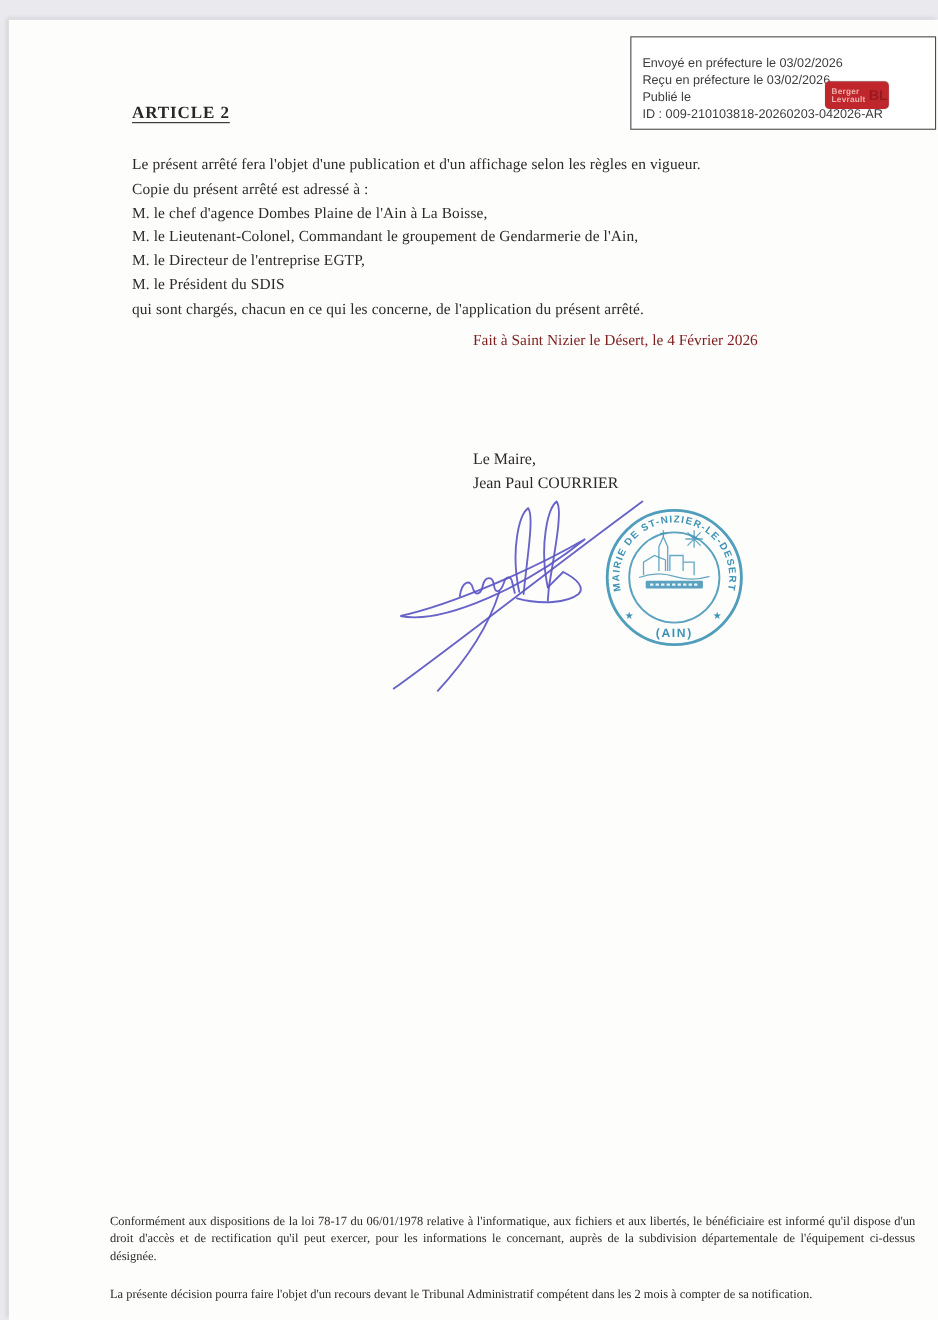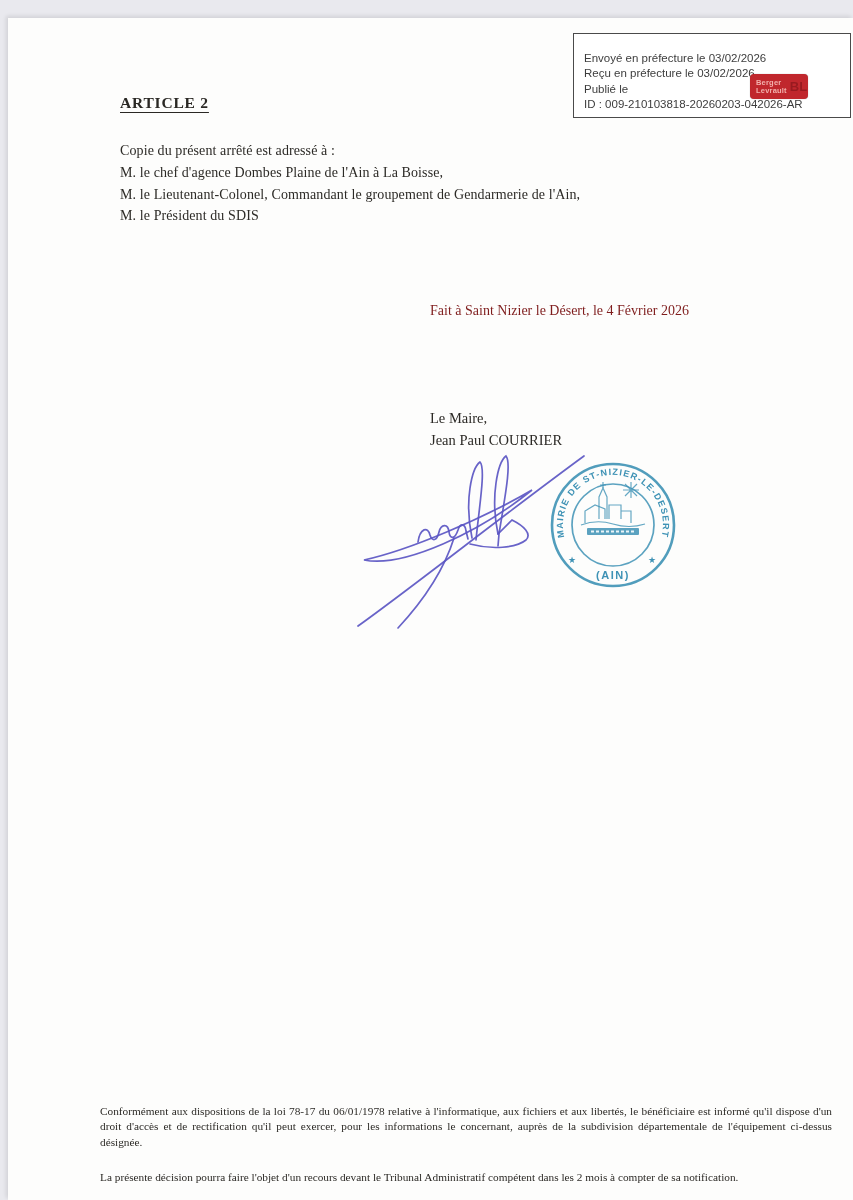--- a/index.html
+++ b/index.html
@@ -112,24 +112,27 @@
       <div>Berger</div>
       <div>Levrault</div>
     </div>
     <div class="bl-monogram">BL</div>
   </div>
 </div>
 
 <div class="article-heading">ARTICLE 2</div>
 
 <div class="article-body">
+  <div>Le présent arrêté fera l'objet d'une publication et d'un affichage selon les règles en vigueur.</div>
   <div>Copie du présent arrêté est adressé à :</div>
   <div>M. le chef d'agence Dombes Plaine de l'Ain à La Boisse,</div>
   <div>M. le Lieutenant-Colonel, Commandant le groupement de Gendarmerie de l'Ain,</div>
+  <div>M. le Directeur de l'entreprise EGTP,</div>
   <div>M. le Président du SDIS</div>
+  <div>qui sont chargés, chacun en ce qui les concerne, de l'application du présent arrêté.</div>
 </div>
 
 <div class="dateline">Fait à Saint Nizier le Désert, le 4 Février 2026</div>
 
 <div class="closing">
   <div>Le Maire,</div>
   <div>Jean Paul COURRIER</div>
 </div>
 
 <svg class="signature-svg" viewBox="0 0 235 200" aria-hidden="true">

